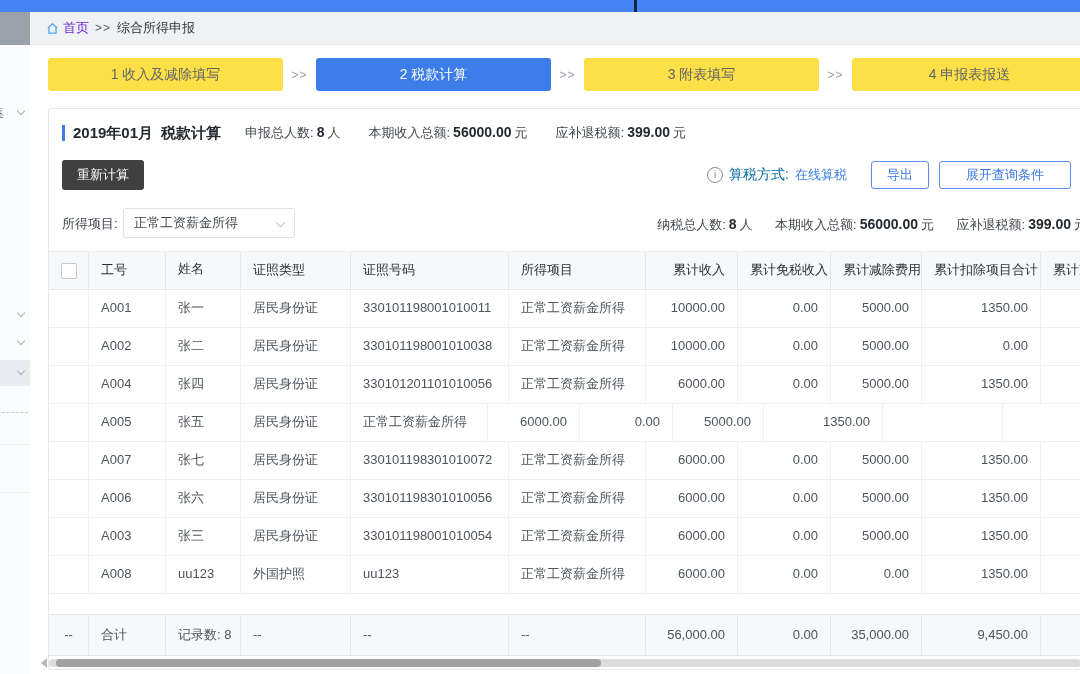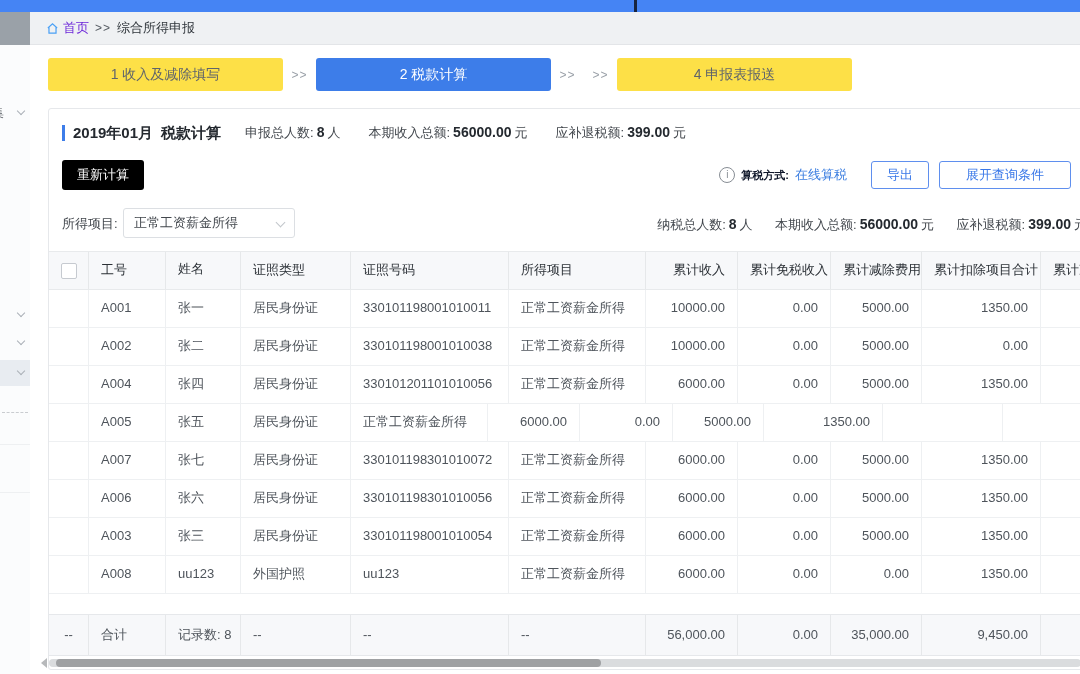--- a/index.html
+++ b/index.html
@@ -43,24 +43,24 @@
   
   .panel{position:absolute;left:18px;top:63px;width:1100px;height:562px;border:1px solid #e6e8eb;border-radius:3px;background:#fff;box-sizing:border-box;}
 
   .title-row{display:flex;align-items:center;margin:13px 0 0 13px;height:22px;white-space:nowrap;}
   .title-bar{width:3px;height:16px;background:#3d7de9;margin-right:8px;}
   .title-text{font-size:15px;font-weight:bold;color:#24292f;margin-right:8px;}
   .stat{font-size:13px;color:#42474d;margin-right:28px;}
   .stat b{font-size:14px;color:#24292f;margin:0 3px;}
 
   .actions-row{position:relative;margin:16px 0 0 13px;height:30px;width:1009px;}
-  .btn-primary{position:absolute;left:0;top:0;height:30px;padding:0 15px;background:#000000;color:#fff;border:none;border-radius:3px;font-size:13px;cursor:pointer;font-family:inherit;}
+  .btn-primary{position:absolute;left:0;top:0;height:30px;padding:0 15px;background:#404040;color:#fff;border:none;border-radius:3px;font-size:13px;cursor:pointer;font-family:inherit;}
   .actions-right{position:absolute;right:0;top:0;height:30px;display:flex;align-items:center;white-space:nowrap;}
   .info-icon{width:14px;height:14px;border:1px solid #878d94;border-radius:50%;color:#878d94;font-size:10px;line-height:14px;text-align:center;display:inline-block;margin-right:6px;font-style:normal;}
-  .taxmode-label{font-size:11px;font-weight:bold;color:#0f172a;margin-right:6px;}
+  .taxmode-label{font-size:14px;font-weight:normal;color:#0369a1;margin-right:6px;}
   .taxmode-value{font-size:13px;color:#3a7de0;margin-right:14px;cursor:pointer;}
   .btn-outline{height:28px;border:1px solid #5f8fee;color:#3a78e8;background:#fff;border-radius:3px;font-size:13px;padding:0 15px;cursor:pointer;font-family:inherit;margin-left:10px;}
   .btn-outline.wide{padding:0 26px;}
 
   .filter-row{position:relative;margin:18px 0 0 13px;height:30px;width:1009px;}
   .filter-label{position:absolute;left:0;top:7px;font-size:13px;color:#42474d;}
   .select-box{position:absolute;left:61px;top:0;width:172px;height:30px;border:1px solid #dcdfe3;border-radius:3px;box-sizing:border-box;font-size:13px;color:#42474d;line-height:28px;padding-left:10px;cursor:pointer;background:#fff;}
   .select-chev{position:absolute;right:10px;top:10px;width:7px;height:7px;}
   .select-chev::before{content:"";position:absolute;width:6px;height:6px;border-right:1.5px solid #c2c6cb;border-bottom:1.5px solid #c2c6cb;transform:rotate(45deg);}
   .filter-stats{position:absolute;right:-16px;top:7px;white-space:nowrap;}
@@ -121,20 +121,21 @@
   <span class="bc-cur">综合所得申报</span>
 </div>
 
 <div class="main">
 
   <div class="steps">
     <div class="step">1 收入及减除填写</div>
     <div class="step-sep">&gt;&gt;</div>
     <div class="step active">2 税款计算</div>
     <div class="step-sep">&gt;&gt;</div>
+    <div class="step">3 附表填写</div>
     <div class="step-sep">&gt;&gt;</div>
     <div class="step">4 申报表报送</div>
   </div>
 
   <div class="panel">
 
     <div class="title-row">
       <div class="title-bar"></div>
       <span class="title-text">2019年01月</span>
       <span class="title-text" style="margin-right:24px;">税款计算</span>

